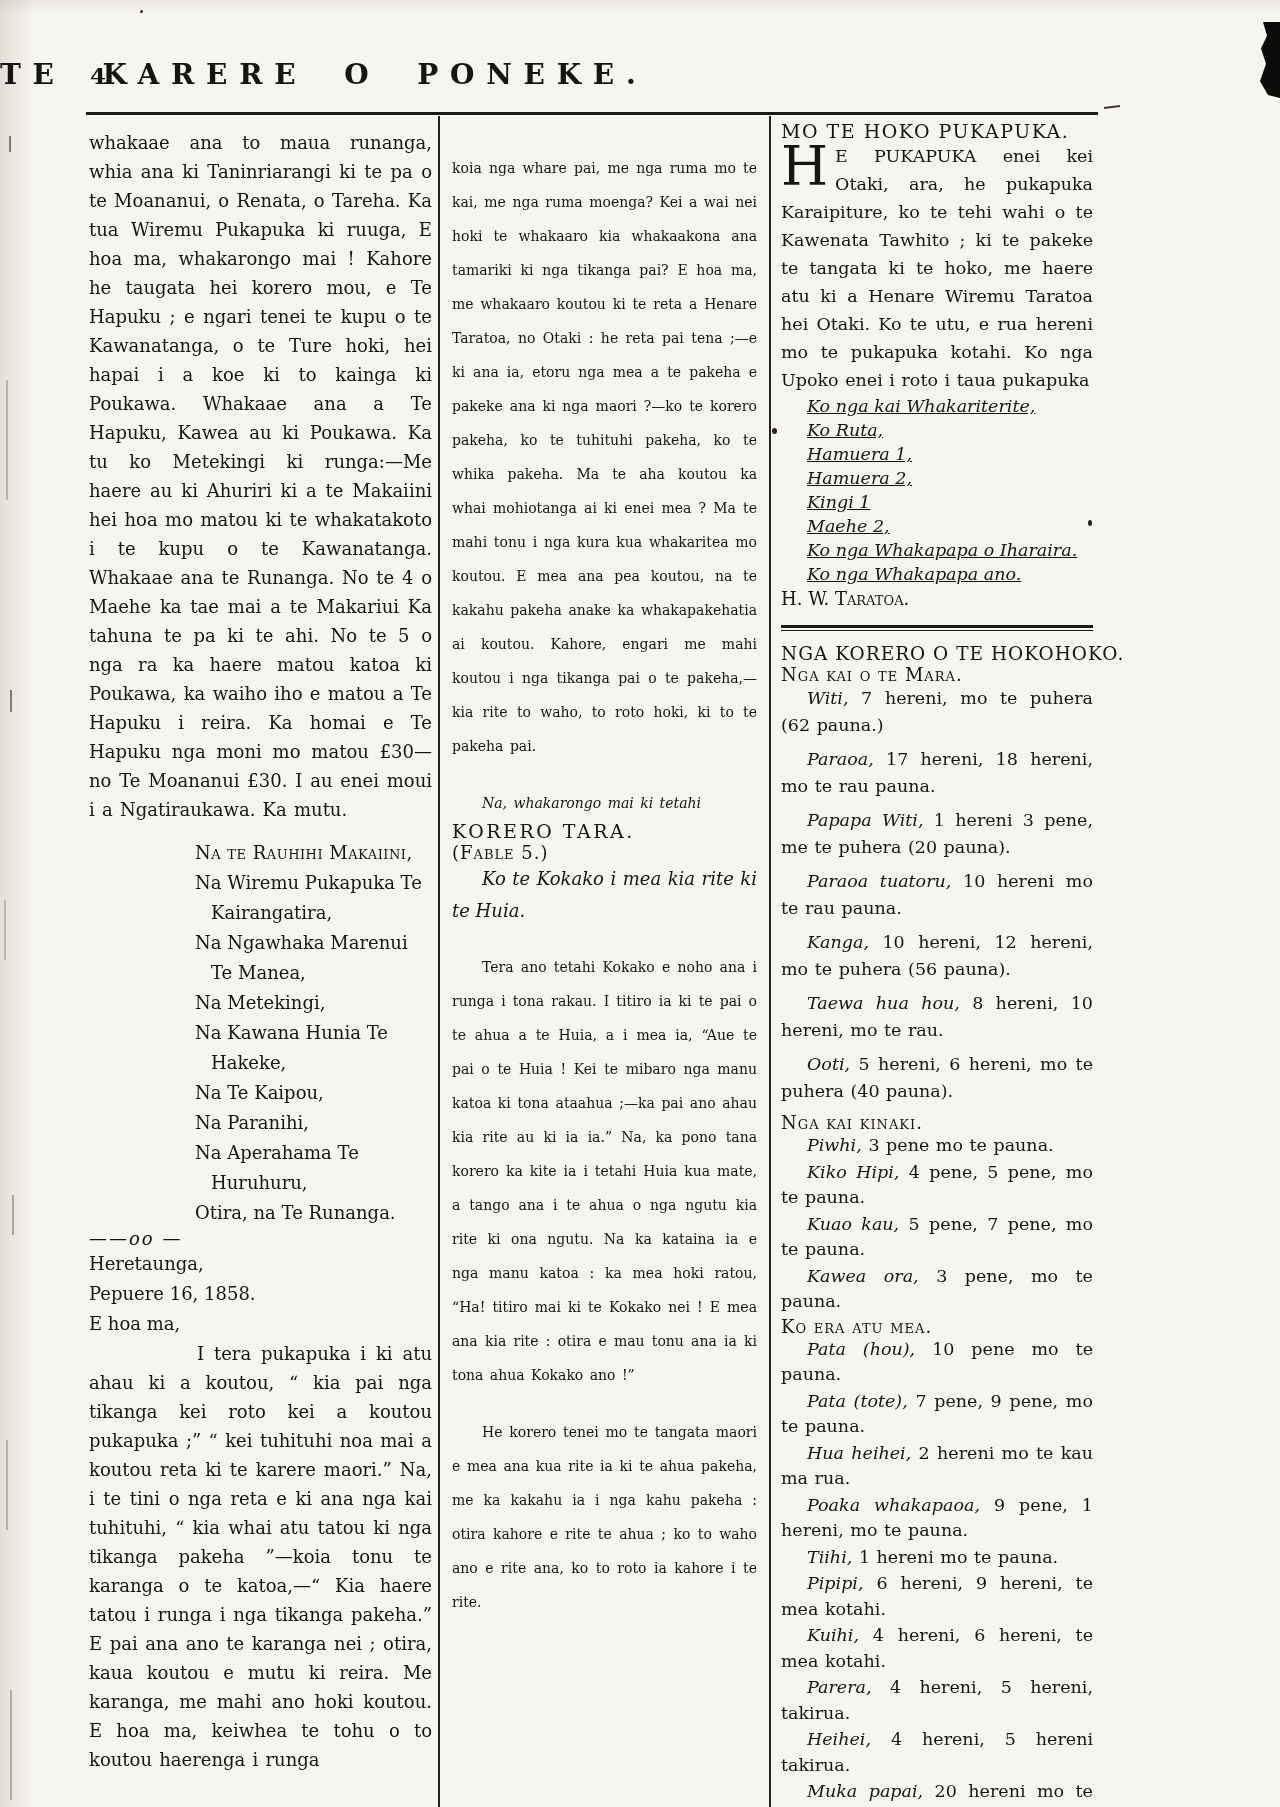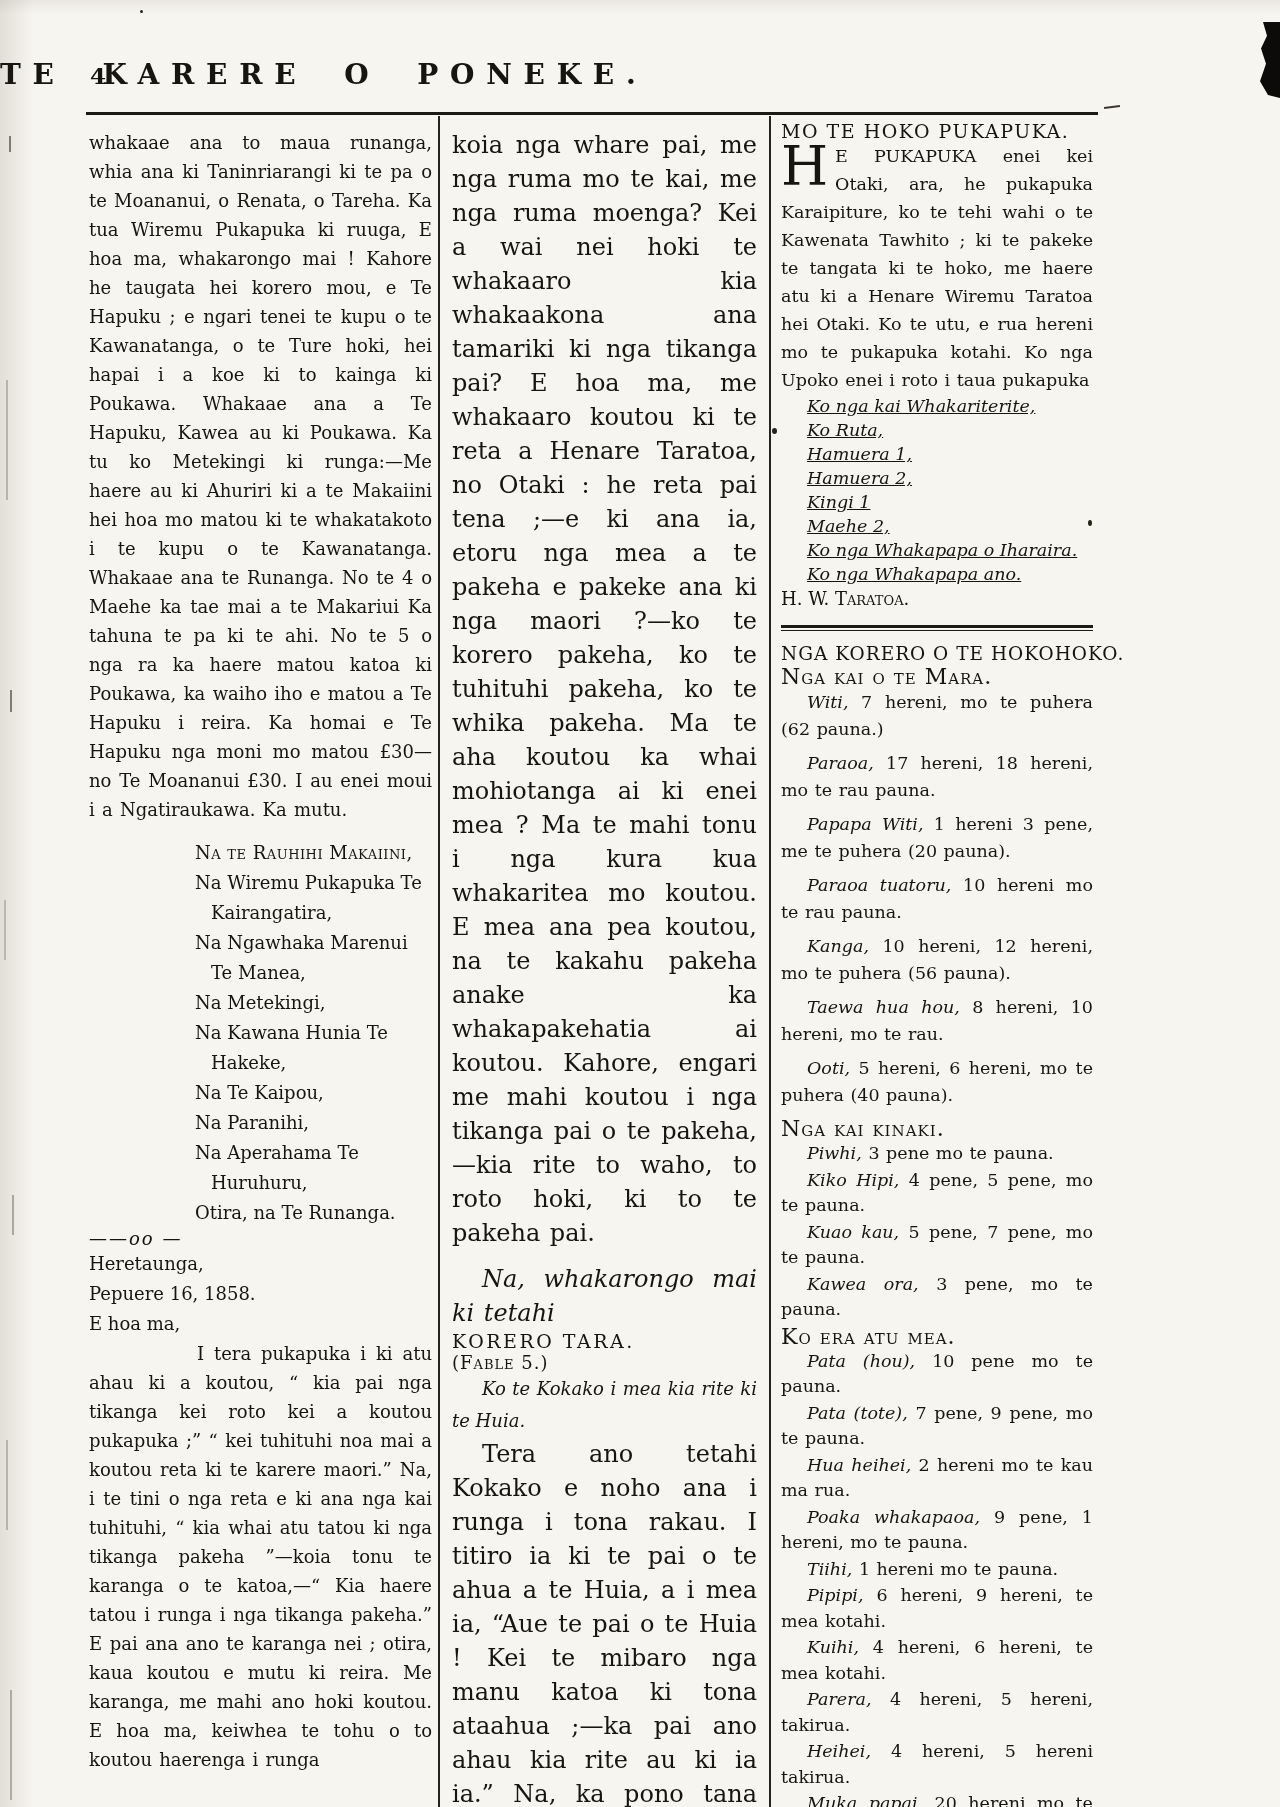--- a/index.html
+++ b/index.html
@@ -24,21 +24,21 @@
   .vrule.v1{left:438px;}
   .vrule.v2{left:769px;}
   
   .col{position:absolute;top:128px;}
   .col1{left:89px;width:343px;}
   .col2{left:452px;width:305px;}
   .col3{left:781px;width:312px;top:120px;}
   
   .col p{margin:0;text-align:justify;}
   .col1 p.body{font-size:18px;line-height:29px;word-spacing:1.5px;}
-  .col2 p.body{font-size:24px;line-height:34px;word-spacing:2px;}
+  .col2 p.body{font-size:14px;line-height:34px;word-spacing:2px;margin-top:23px;}
   .col3 p.body{font-size:17.5px;line-height:28px;word-spacing:1px;}
   .indent{text-indent:30px;}
   .deep-indent{text-indent:108px;}
   
   .signatures{margin-top:14px;}
   .signatures p{font-size:18px;line-height:30px;padding-left:122px;text-indent:-16px;text-align:left;}
   .sc{font-variant:small-caps;}
   .sig-lead{letter-spacing:.5px;}
   .sig-divider{text-align:center;font-style:italic;font-size:18px;margin:16px 0 8px;letter-spacing:2px;}
   .place{ text-align:right;padding-right:42px;font-size:18px;line-height:30px;}
@@ -51,21 +51,21 @@
   .col2 .gap{margin-bottom:12px;}
   .single-line{margin-top:14px;font-style:italic;}
   
   .ad-title{text-align:center;font-size:19px;letter-spacing:1.5px;margin:0 0 10px;white-space:nowrap;}
   .dropcap{float:left;font-size:54px;line-height:46px;padding:2px 7px 0 0;}
   .book-list{padding-left:26px;margin-top:0;text-decoration:underline;}
   .book-list p{font-style:italic;font-size:17.5px;line-height:24px;text-align:left;}
   .ad-sig{text-align:right;padding-right:26px;font-size:18px;line-height:26px;}
   .double-rule{height:2px;border-top:3px solid #1c1a15;border-bottom:1px solid #1c1a15;margin:13px 0 12px;}
   .market-title{text-align:center;font-size:18.5px;letter-spacing:1px;margin:0 0 12px;white-space:nowrap;}
-  .section-title{font-size:22px;letter-spacing:1px;margin:4px 0 8px;text-align:left;}
+  .section-title{font-size:18px;letter-spacing:1px;margin:4px 0 8px;text-align:left;}
   .price{font-size:17.5px;text-indent:26px;word-spacing:1px;}
   .price.s1{line-height:27px;margin-bottom:7px;}
   .price.s2{line-height:25.5px;margin-bottom:1px;}
   
   .ink-blob{position:absolute;right:0;top:22px;width:20px;height:76px;background:#0c0b09;
     clip-path:polygon(15% 0,100% 0,100% 100%,40% 96%,0 78%,30% 55%,5% 35%,35% 18%);}
   .speck{position:absolute;background:#262319;border-radius:50%;}
   .mark{position:absolute;background:rgba(40,36,28,.55);}
 </style>
 </head>

